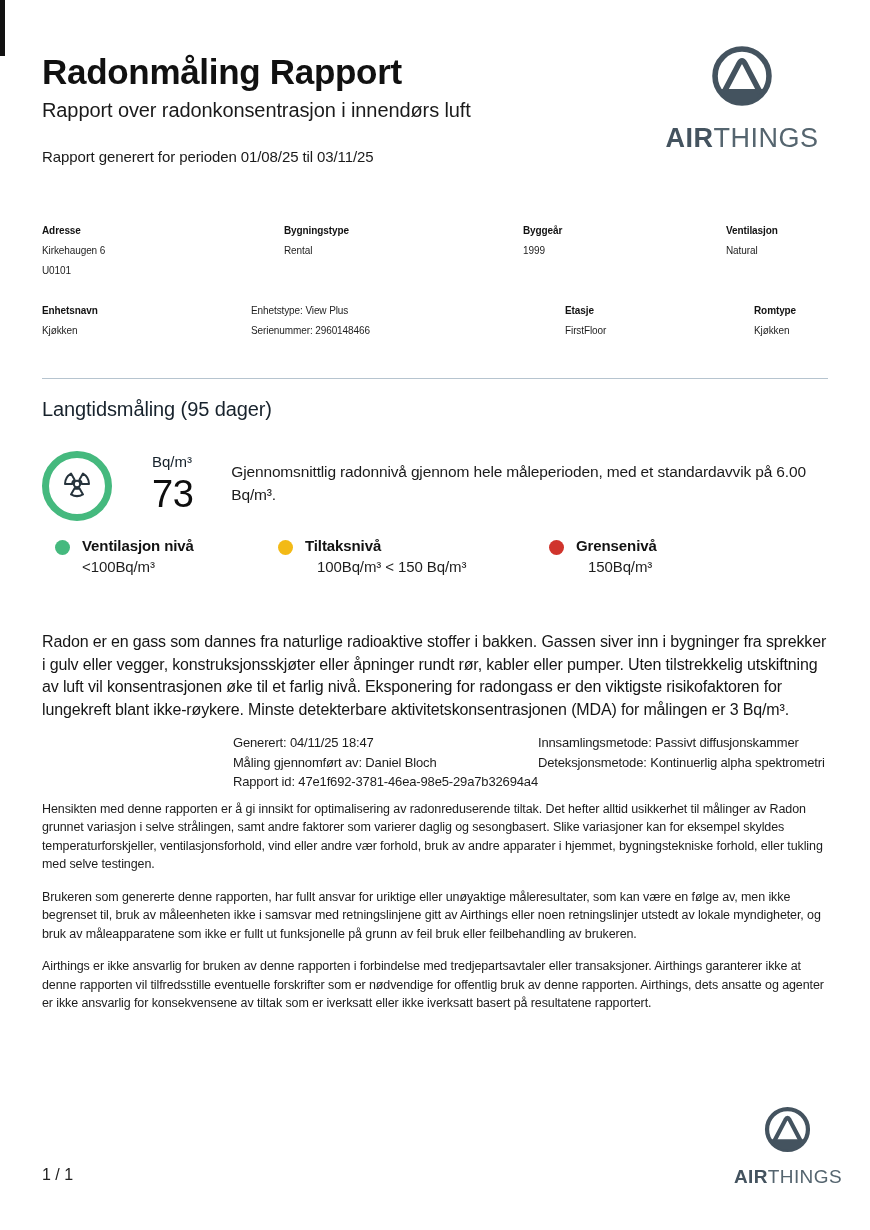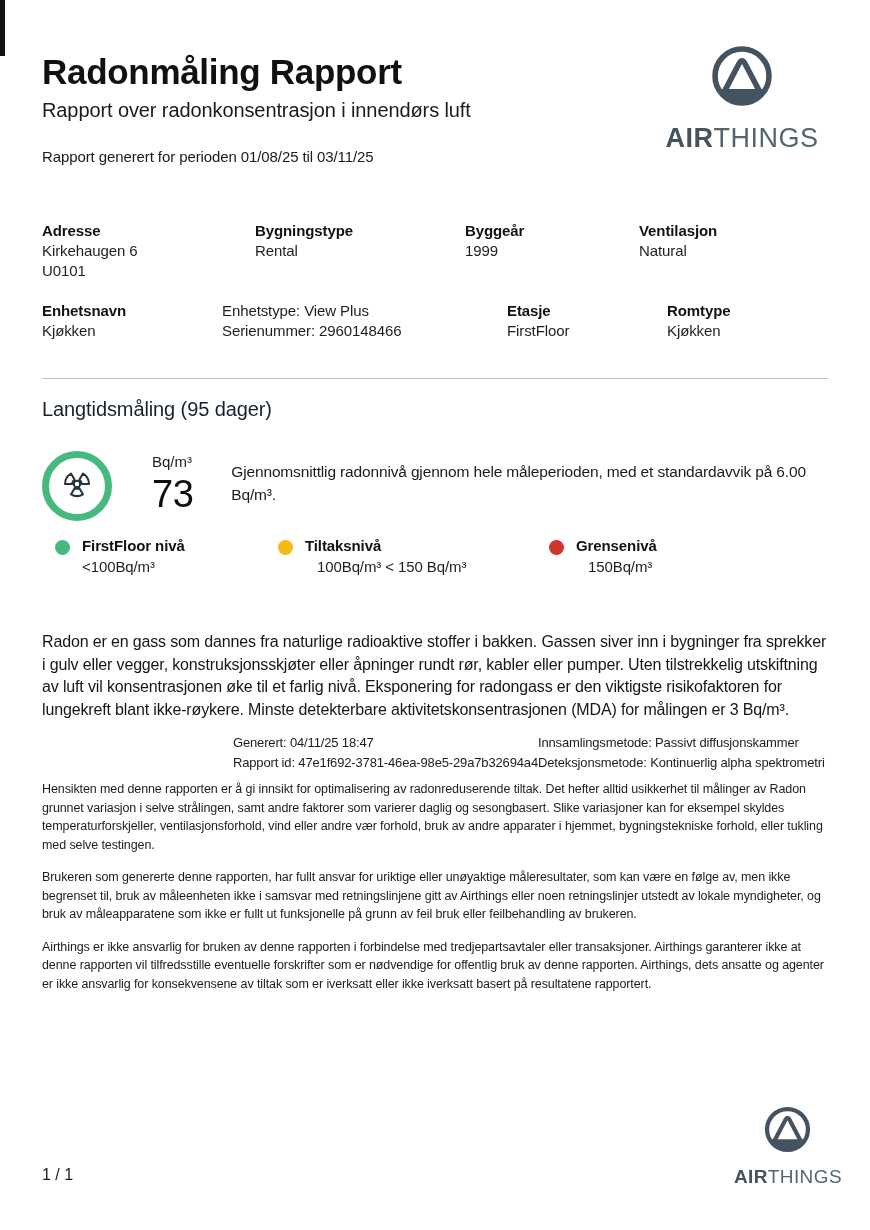--- a/index.html
+++ b/index.html
@@ -20,21 +20,21 @@
   .title-block h1 { font-size: 35px; font-weight: 700; color: #111; letter-spacing: -0.3px; line-height: 1.15; }
   .title-block .subtitle { font-size: 20px; font-weight: 400; color: #1a1a1a; margin-top: 7px; letter-spacing: -0.1px; }
   .title-block .period { font-size: 15px; color: #1a1a1a; margin-top: 26px; letter-spacing: -0.1px; }
 
   .logo-block { display: flex; flex-direction: column; align-items: center; margin-top: -7px; width: 172px; flex: 0 0 auto; }
   .logo-block .wordmark { margin-top: 12px; font-size: 27px; letter-spacing: 0.5px; color: #44535f; }
   .wordmark b { font-weight: 700; }
   .wordmark span.light { font-weight: 400; color: #55656f; }
 
   
-  .info-row { display: grid; font-size: 15px; line-height: 20px; letter-spacing: -0.1px; }
+  .info-row { display: grid; font-size: 10px; line-height: 20px; letter-spacing: -0.1px; gap: 29px; }
   .info-row .label { font-weight: 700; color: #121212; }
   .info-row .val { color: #1e1e1e; }
   .info-row1 { margin-top: 56px; grid-template-columns: 213px 210px 174px auto; }
   .info-row2 { margin-top: 20px; grid-template-columns: 180px 285px 160px auto; }
 
   hr.divider { border: none; border-top: 1px solid #b6c4cf; margin-top: 37px; }
 
   
   .section-heading { margin-top: 19px; font-size: 20px; font-weight: 400; color: #17222c; letter-spacing: -0.1px; }
   .reading-row { margin-top: 30px; display: flex; align-items: flex-start; }
@@ -160,21 +160,21 @@
       <div class="unit">Bq/m³</div>
       <div class="value">73</div>
     </div>
     <div class="reading-desc">Gjennomsnittlig radonnivå gjennom hele måleperioden, med et standardavvik på 6.00 Bq/m³.</div>
   </div>
 
   <div class="legend">
     <div class="legend-item pos-1">
       <span class="dot" style="background-color: rgb(69, 185, 126);"></span>
       <span class="ltext">
-        <div class="lname">FirstFloor nivå</div>
+        <div class="lname">Ventilasjon nivå</div>
         <div class="lrange">&lt;100Bq/m³</div>
       </span>
     </div>
     <div class="legend-item pos-2">
       <span class="dot" style="background-color: rgb(243, 186, 22);"></span>
       <span class="ltext">
         <div class="lname">Tiltaksnivå</div>
         <div class="lrange">100Bq/m³ &lt; 150 Bq/m³</div>
       </span>
     </div>
@@ -185,20 +185,21 @@
         <div class="lrange">150Bq/m³</div>
       </span>
     </div>
   </div>
 
   <p class="body-text">Radon er en gass som dannes fra naturlige radioaktive stoffer i bakken. Gassen siver inn i bygninger fra sprekker i gulv eller vegger, konstruksjonsskjøter eller åpninger rundt rør, kabler eller pumper. Uten tilstrekkelig utskiftning av luft vil konsentrasjonen øke til et farlig nivå. Eksponering for radongass er den viktigste risikofaktoren for lungekreft blant ikke-røykere. Minste detekterbare aktivitetskonsentrasjonen (MDA) for målingen er 3 Bq/m³.</p>
 
   <div class="meta-row">
     <div class="meta-left">
       <div>Generert: 04/11/25 18:47</div>
+      <div>Måling gjennomført av: Daniel Bloch</div>
       <div>Rapport id: 47e1f692-3781-46ea-98e5-29a7b32694a4</div>
     </div>
     <div class="meta-right">
       <div>Innsamlingsmetode: Passivt diffusjonskammer</div>
       <div>Deteksjonsmetode: Kontinuerlig alpha spektrometri</div>
     </div>
   </div>
 
   <div class="disclaimers">
     <p>Hensikten med denne rapporten er å gi innsikt for optimalisering av radonreduserende tiltak. Det hefter alltid usikkerhet til målinger av Radon grunnet variasjon i selve strålingen, samt andre faktorer som varierer daglig og sesongbasert. Slike variasjoner kan for eksempel skyldes temperaturforskjeller, ventilasjonsforhold, vind eller andre vær forhold, bruk av andre apparater i hjemmet, bygningstekniske forhold, eller tukling med selve testingen.</p>

